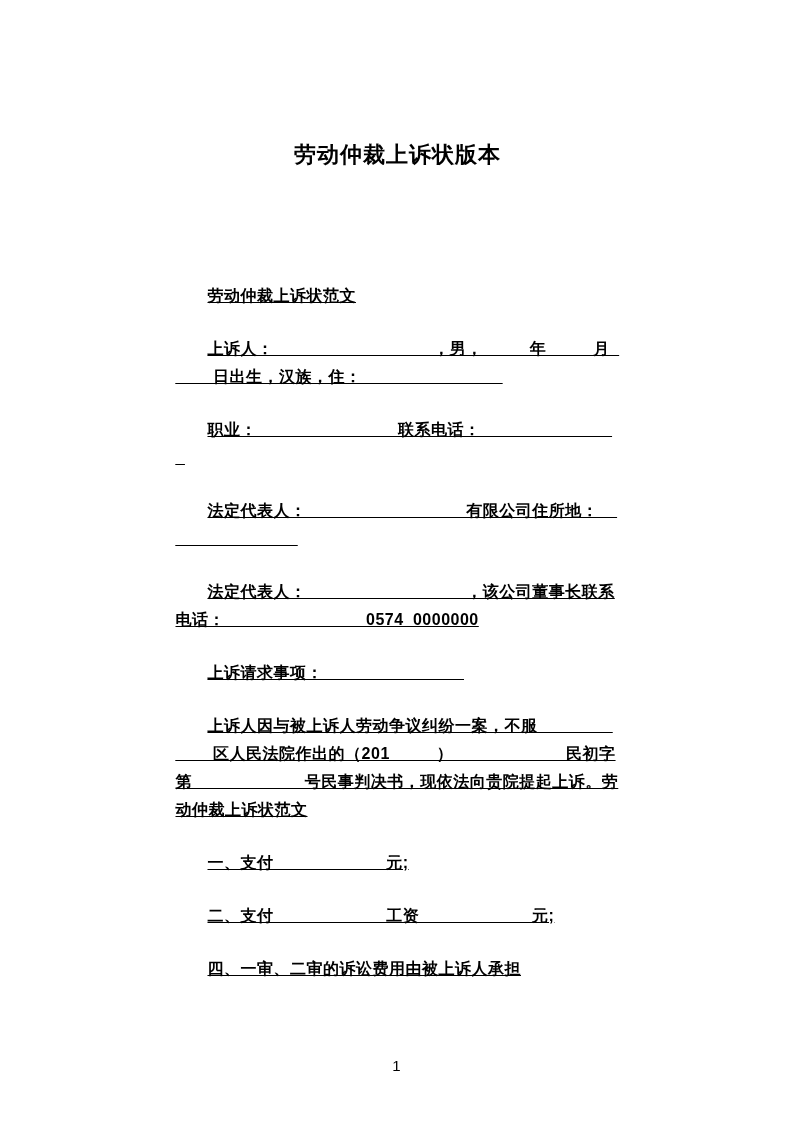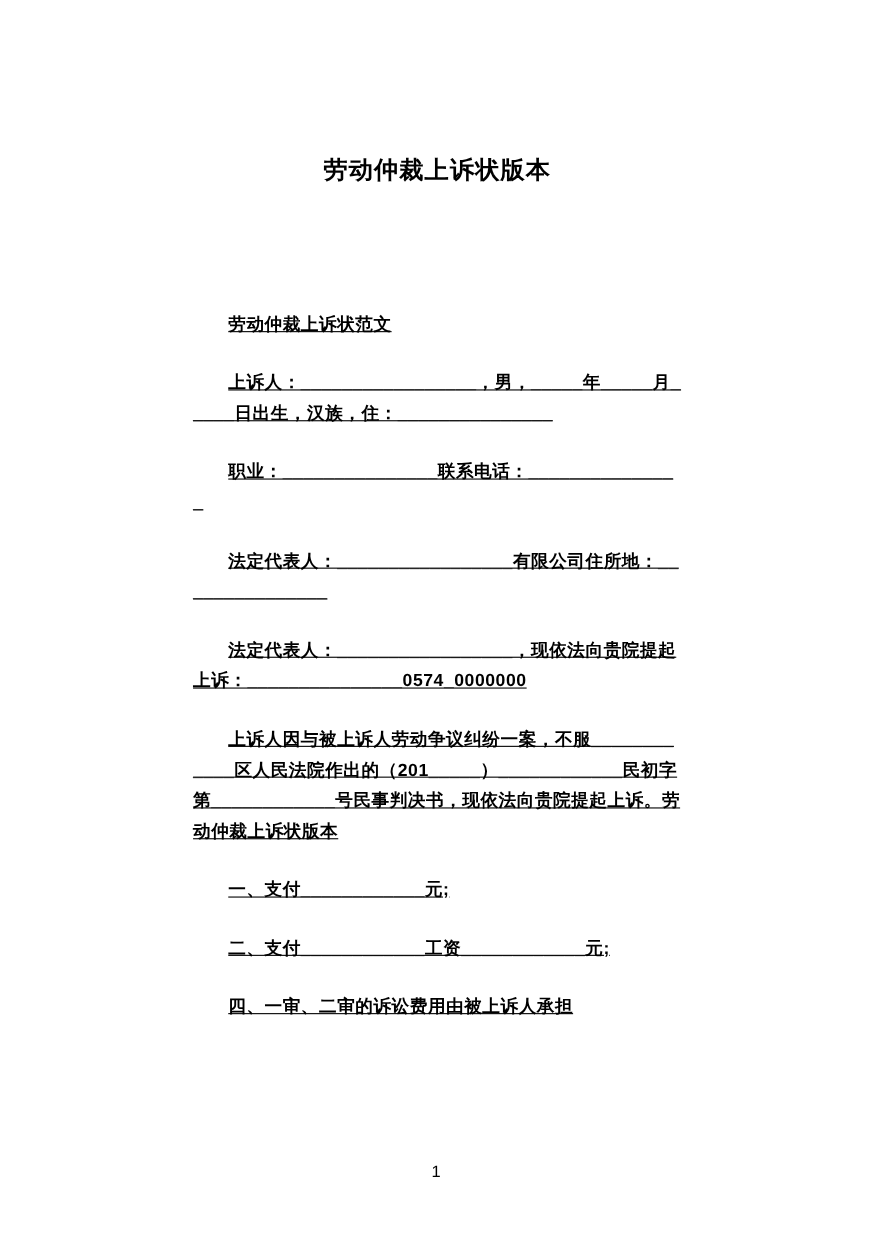--- a/index.html
+++ b/index.html
@@ -55,22 +55,23 @@
 
 <div class="page">
 
   <h1 class="doc-title">劳动仲裁上诉状版本</h1>
 
   <div class="doc-body">
     <p>劳动仲裁上诉状范文</p>
     <p>上诉人：_________________，男，_____年_____月_____日出生，汉族，住：_______________</p>
     <p>职业：_______________联系电话：_______________</p>
     <p>法定代表人：_________________有限公司住所地：_______________</p>
-    <p>法定代表人：_________________，现依法向贵院提起上诉：_______________0574_0000000</p>
-    <p>上诉人因与被上诉人劳动争议纠纷一案，不服____________区人民法院作出的（201_____）____________民初字第____________号民事判决书，现依法向贵院提起上诉。劳动仲裁上诉状版本</p>
+    <p>法定代表人：_________________，该公司董事长联系电话：_______________0574_0000000</p>
+    <p>上诉请求事项：_______________</p>
+    <p>上诉人因与被上诉人劳动争议纠纷一案，不服____________区人民法院作出的（201_____）____________民初字第____________号民事判决书，现依法向贵院提起上诉。劳动仲裁上诉状范文</p>
     <p>一、支付____________元;</p>
     <p>二、支付____________工资____________元;</p>
     <p>四、一审、二审的诉讼费用由被上诉人承担</p>
   </div>
 
   <div class="page-number">1</div>
 
 </div>
 
 </body></html>

